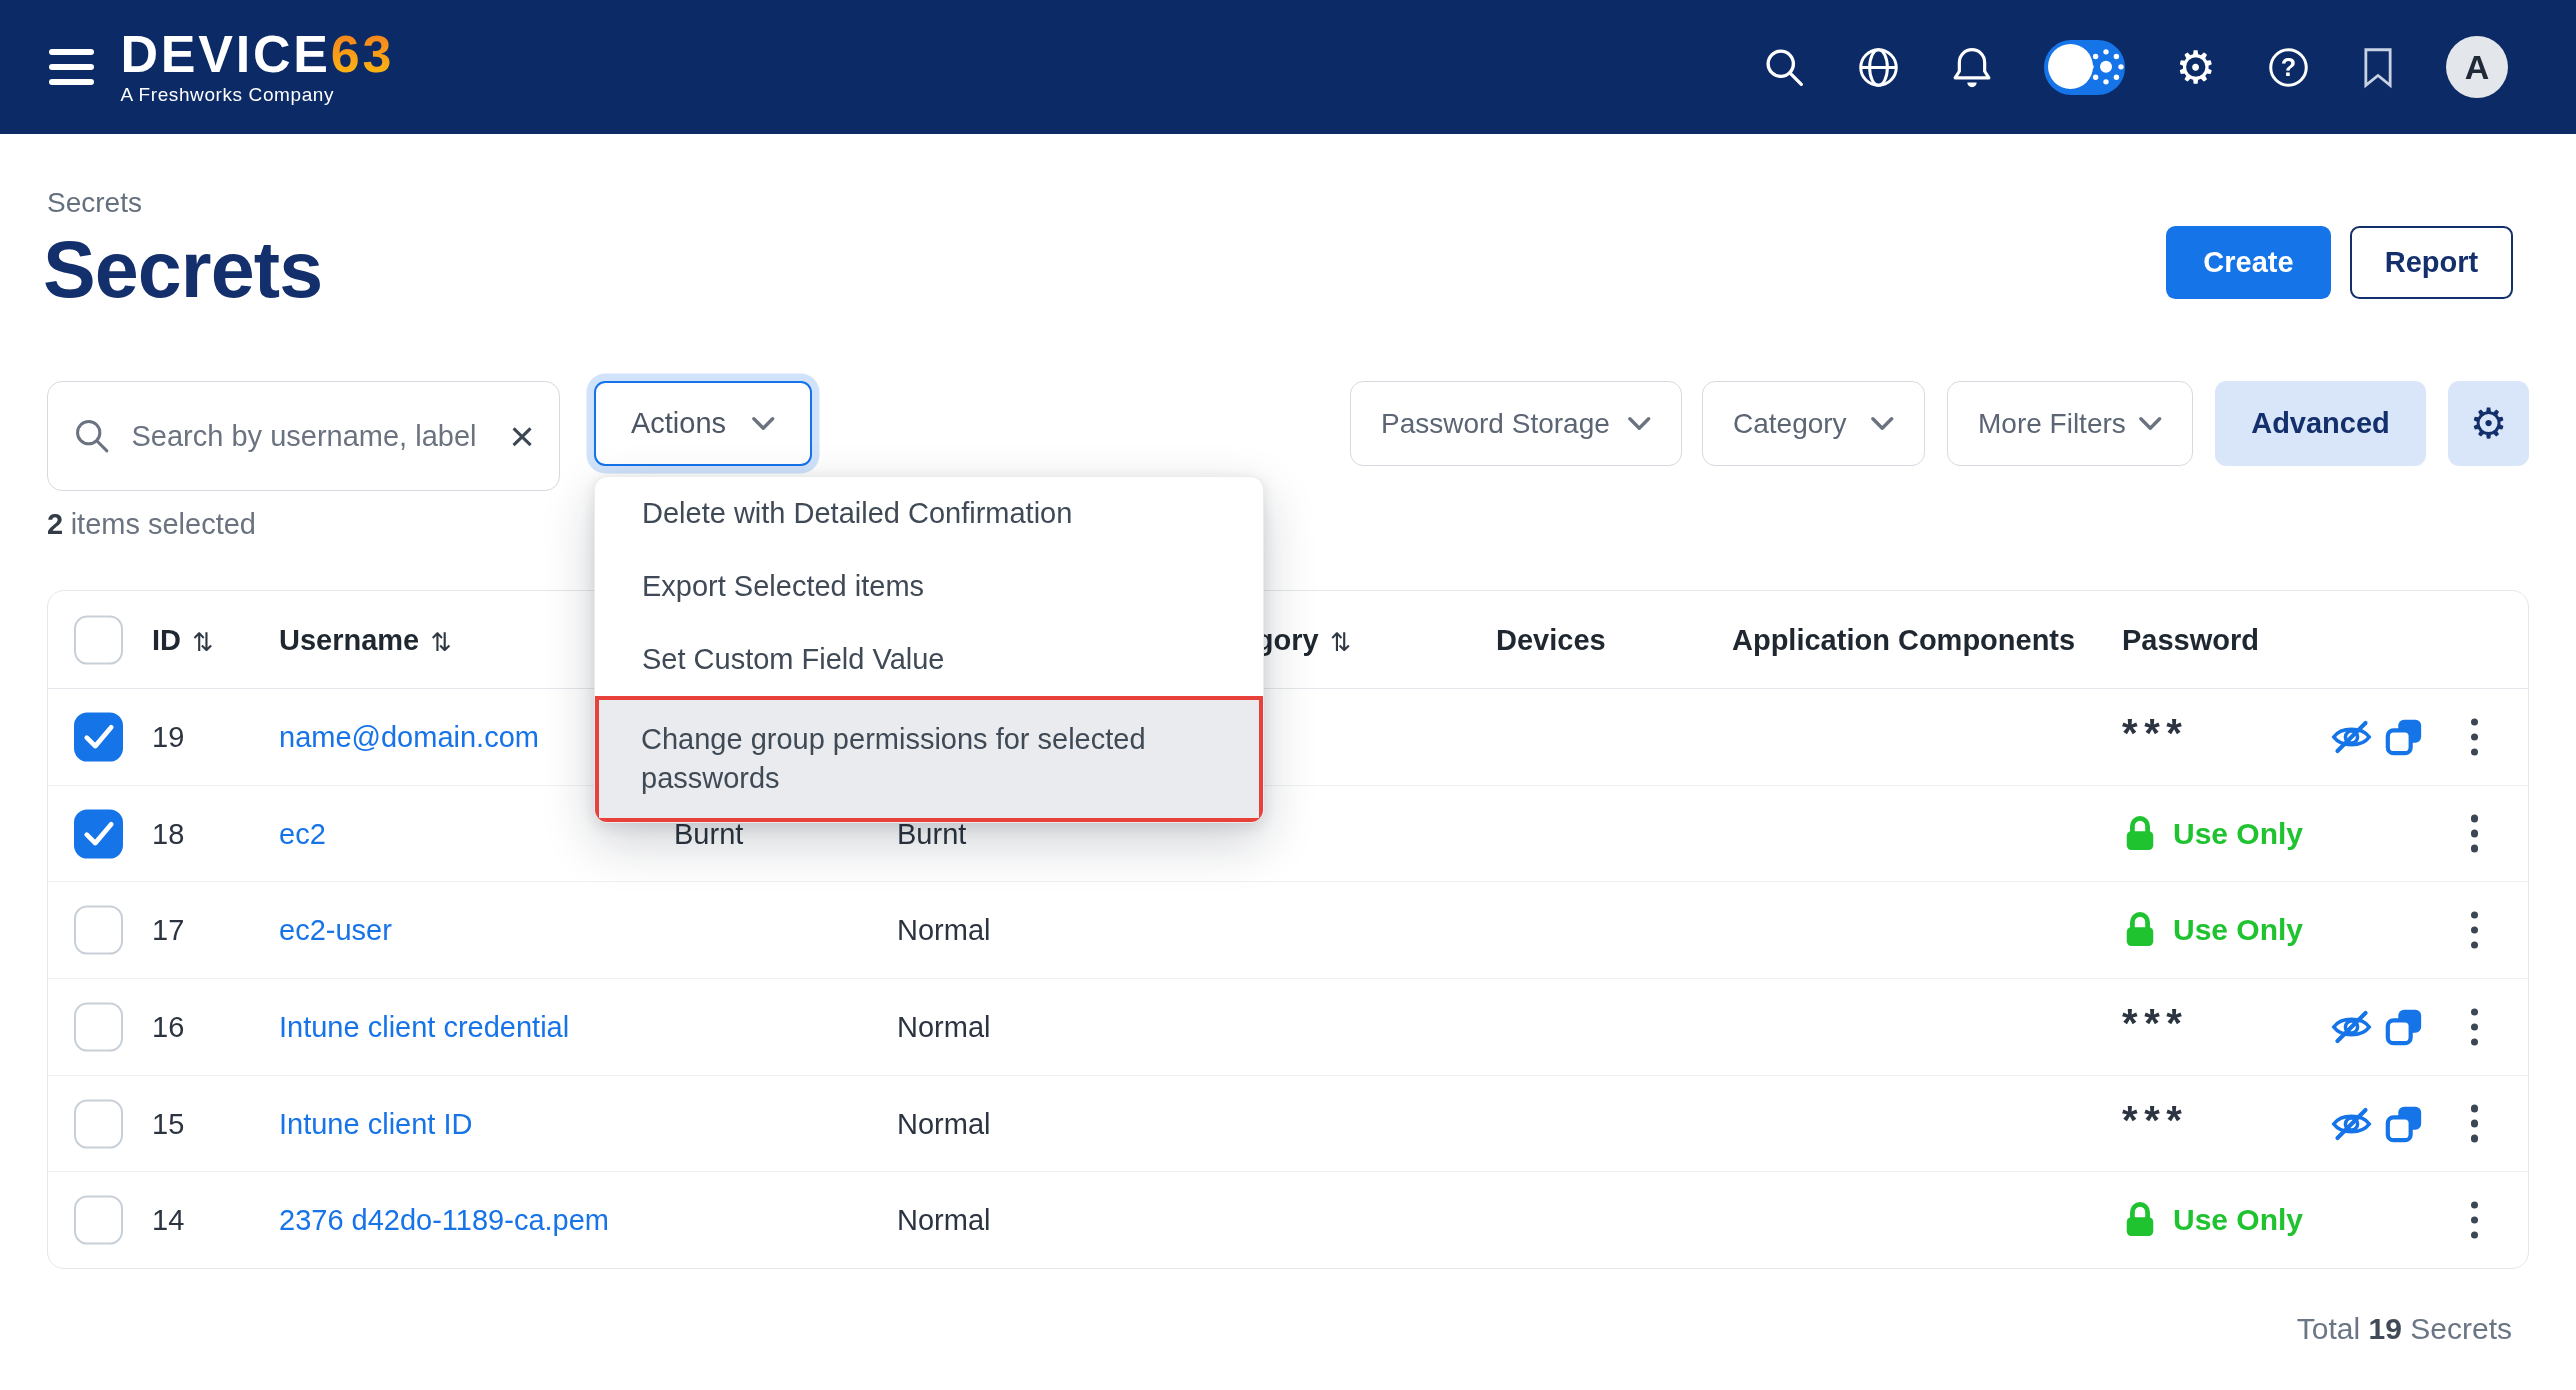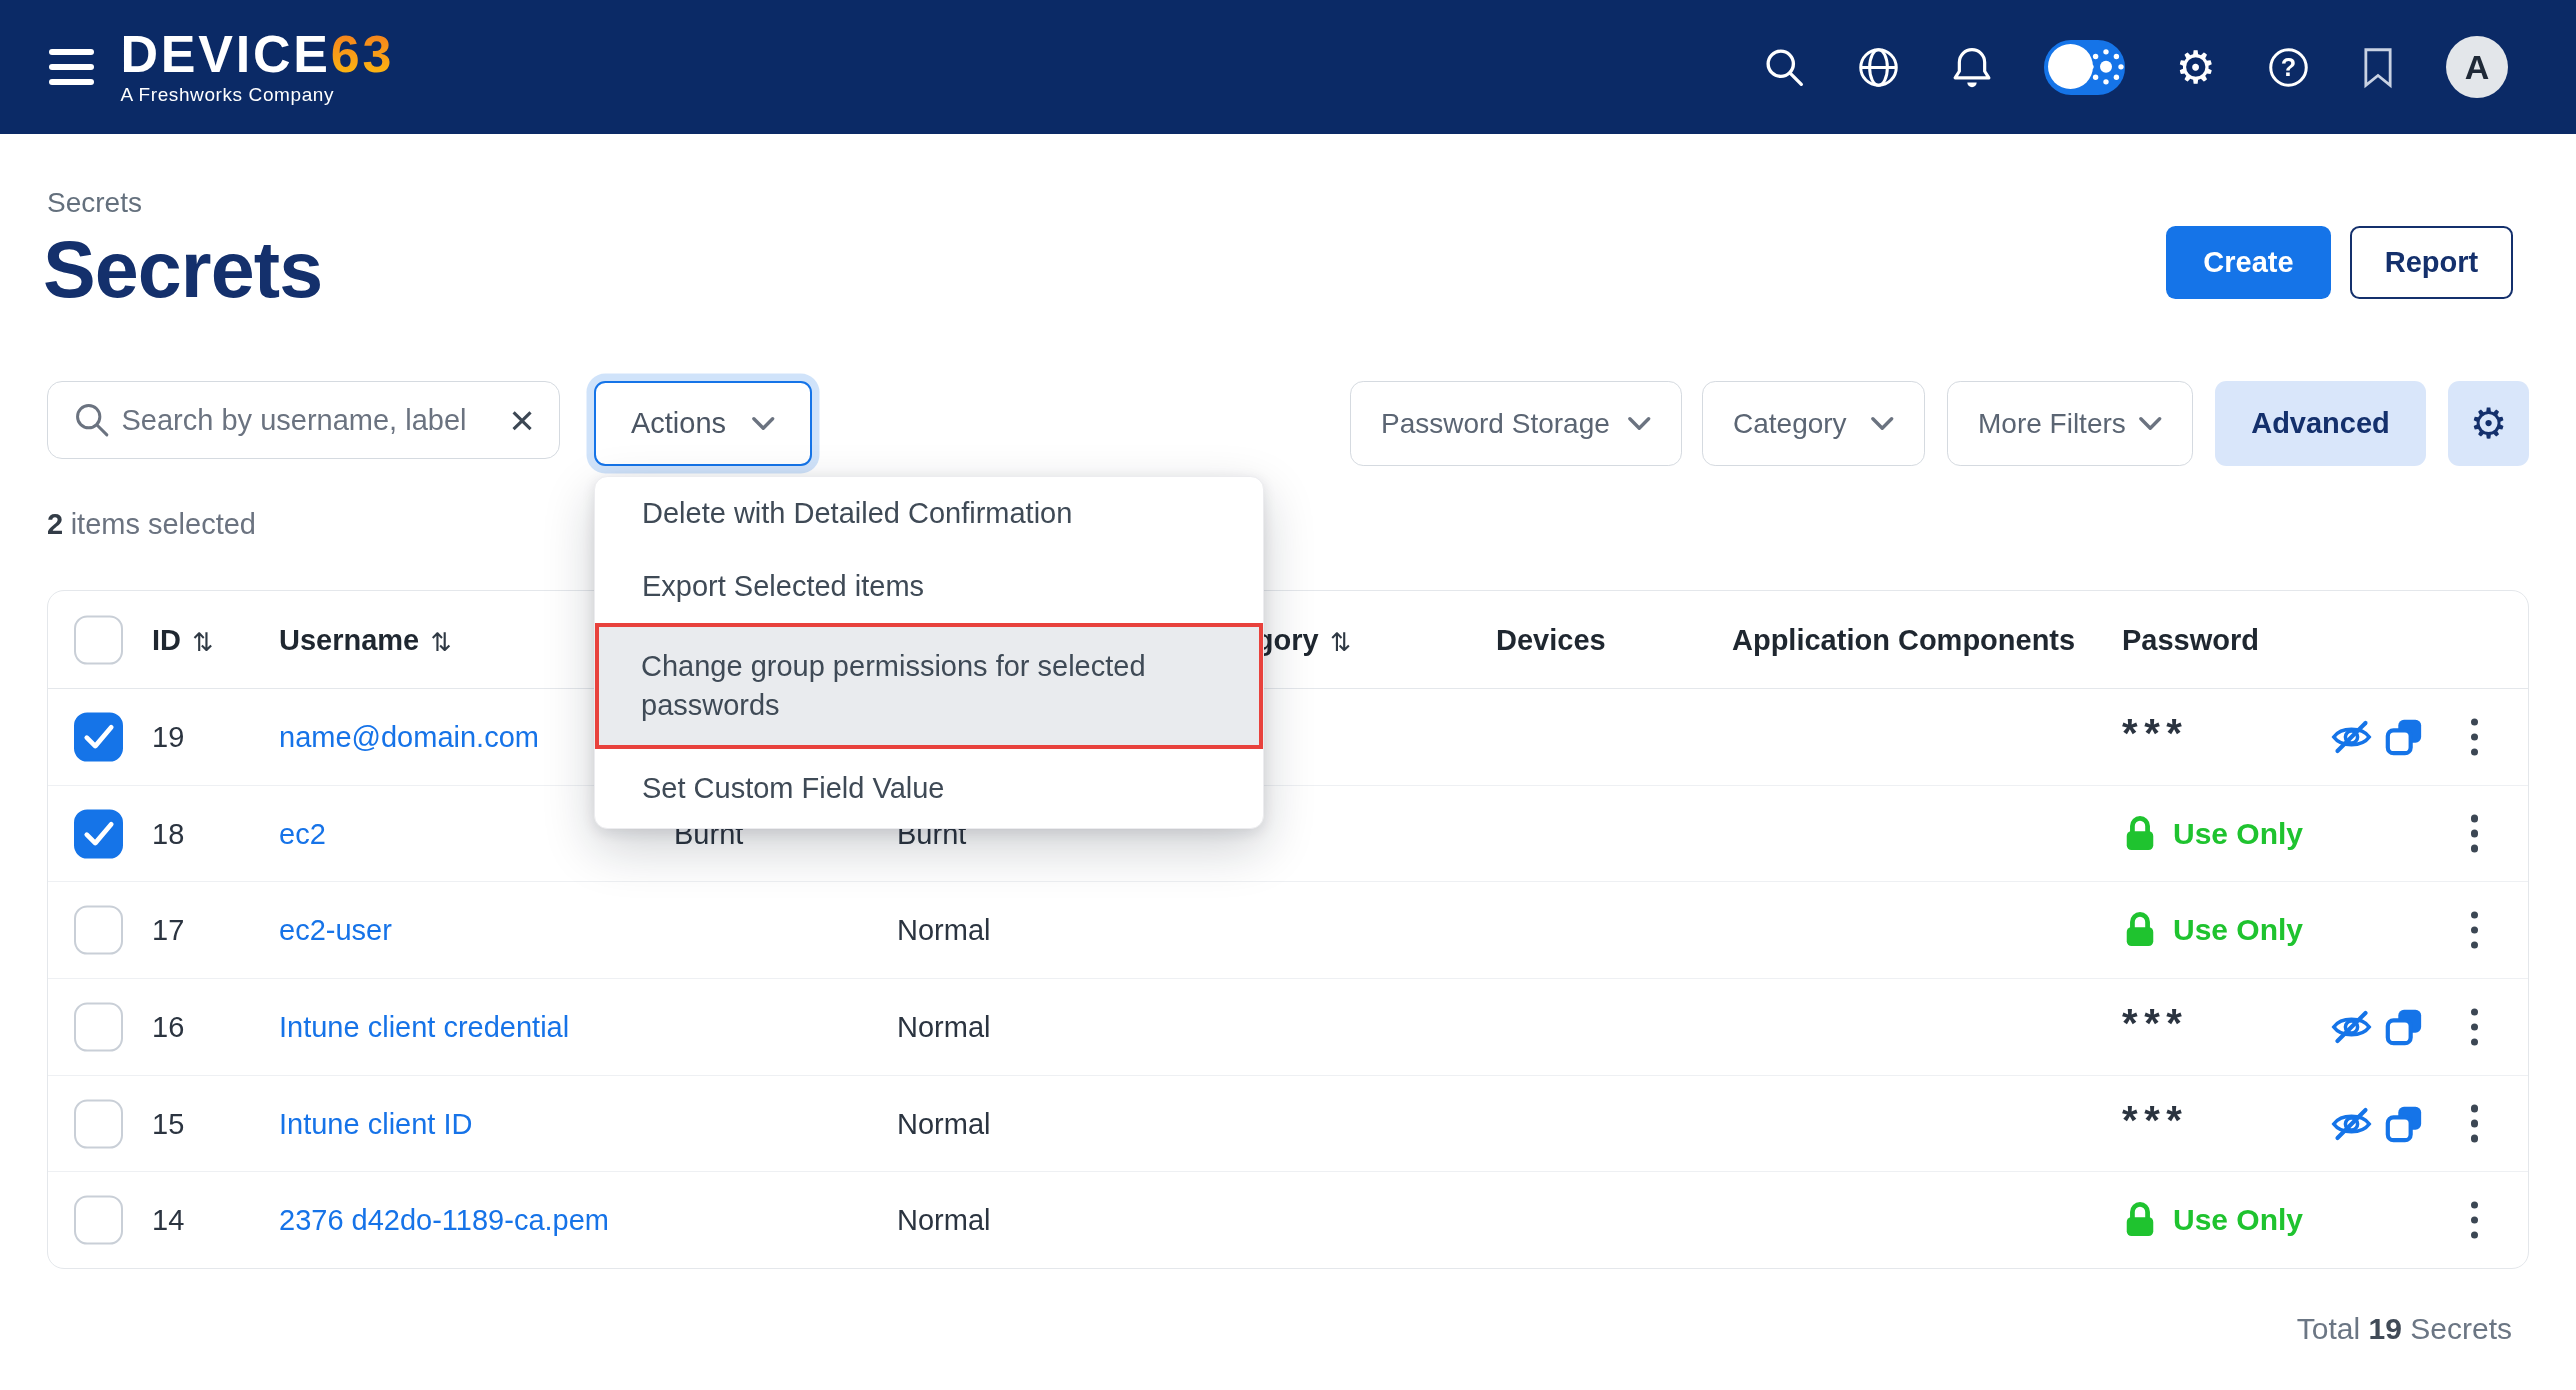--- a/index.html
+++ b/index.html
@@ -34,22 +34,22 @@
           display:flex;align-items:center;justify-content:center;border:none;cursor:pointer}
 
   
   .breadcrumb{position:absolute;left:47px;top:187px;font-size:28px;color:#64707D;cursor:pointer}
   .page-title{position:absolute;left:43px;top:230px;font-size:79px;font-weight:bold;color:var(--title);letter-spacing:-0.9px;line-height:1}
   .btn{border-radius:9.4px;font-weight:bold;font-size:29px;cursor:pointer;font-family:inherit}
   .btn-create{position:absolute;left:2166px;top:226px;width:165px;height:73px;background:var(--accent);color:#fff;border:none}
   .btn-report{position:absolute;left:2350px;top:226px;width:163px;height:73px;background:#fff;color:var(--title);border:2.8px solid var(--title)}
 
   
-  .searchbox{position:absolute;left:47px;top:381px;width:513px;height:78px;border:1.9px solid #D5DAE0;border-radius:15px;
-             background:#fff;display:flex;align-items:center;padding:0 24.5px;gap:11px}
+  .searchbox{position:absolute;left:47px;top:381px;width:513px;height:110px;border:1.9px solid #D5DAE0;border-radius:15px;
+             background:#fff;display:flex;align-items:center;padding:0 24.5px;gap:21px}
   .searchbox input{flex:1;min-width:0;border:none;outline:none;font-size:29px;color:#333;background:transparent;font-family:inherit}
   .searchbox input::placeholder{color:#6B7380}
   .clear-x{font-size:43px;color:#3C4754;line-height:1;background:none;border:none;cursor:pointer}
   .actions-btn{position:absolute;left:594px;top:381px;width:218px;height:85px;background:#fff;border:2.8px solid var(--accent);
                border-radius:11.3px;box-shadow:0 0 0 7.5px rgba(21,116,232,.20);display:flex;align-items:center;justify-content:center;
                gap:24.5px;font-size:29px;color:#4B5563;cursor:pointer;font-family:Liberation Sans, sans-serif}
   .filter{position:absolute;top:381px;height:85px;background:#fff;border:1.9px solid #D5DAE0;border-radius:13.2px;
           display:flex;align-items:center;justify-content:space-between;padding:0 30px;font-size:28px;color:#5B6573;cursor:pointer;font-family:inherit}
   .f-storage{left:1350px;width:332px}
   .f-category{left:1702px;width:223px}
@@ -407,20 +407,20 @@
   <span>Total</span> <b>19</b> <span>Secrets</span>
 </div>
 
 <div class="menu" id="actions-menu">
     <div class="menu-item">
       <span>Delete with Detailed Confirmation</span>
     </div>
     <div class="menu-item">
       <span>Export Selected items</span>
     </div>
+    <div class="menu-item">
+      <span>Set Custom Field Value</span>
+    </div>
     <div class="menu-item highlighted">
       <span>Change group permissions for selected passwords</span>
     </div>
-    <div class="menu-item">
-      <span>Set Custom Field Value</span>
-    </div>
   </div>
 
 
 </body></html>

